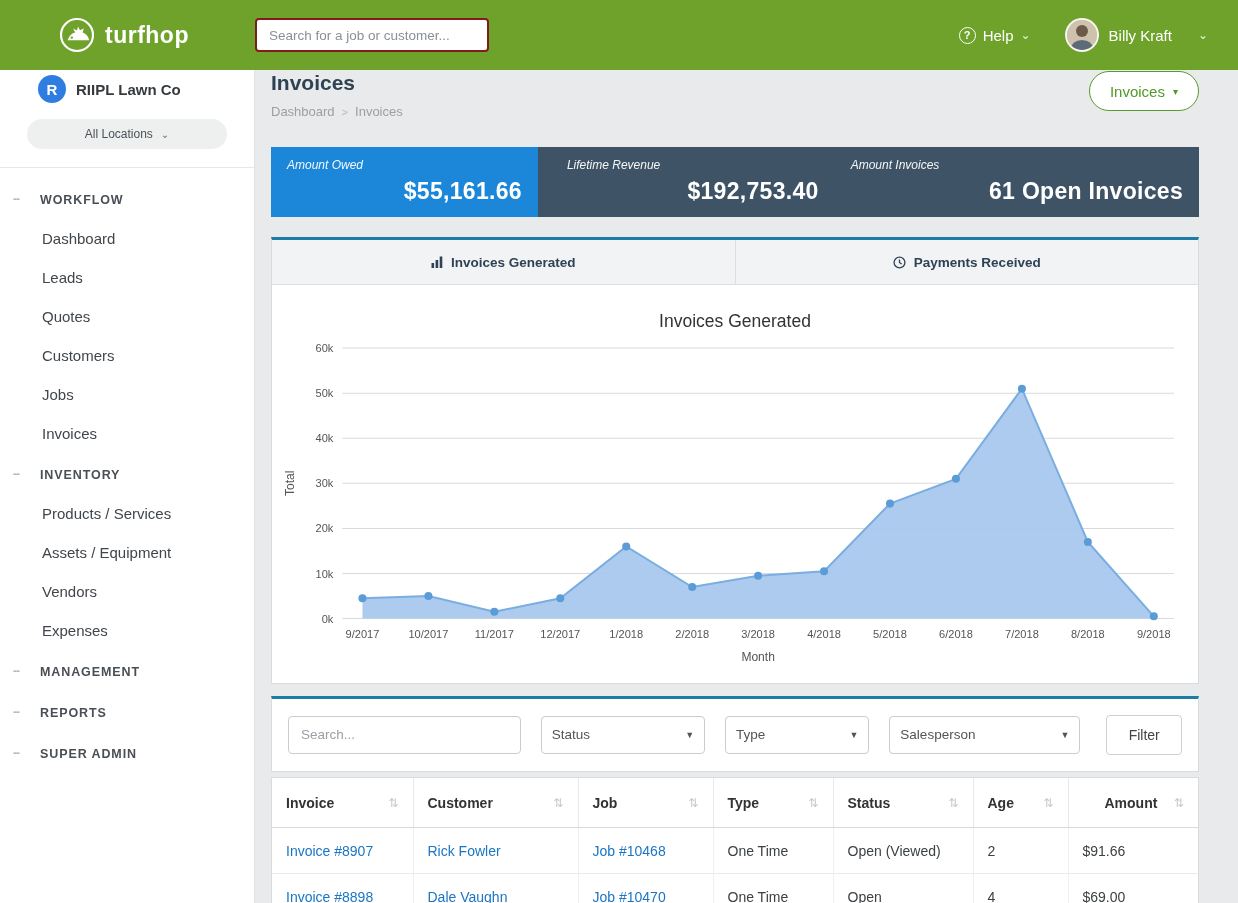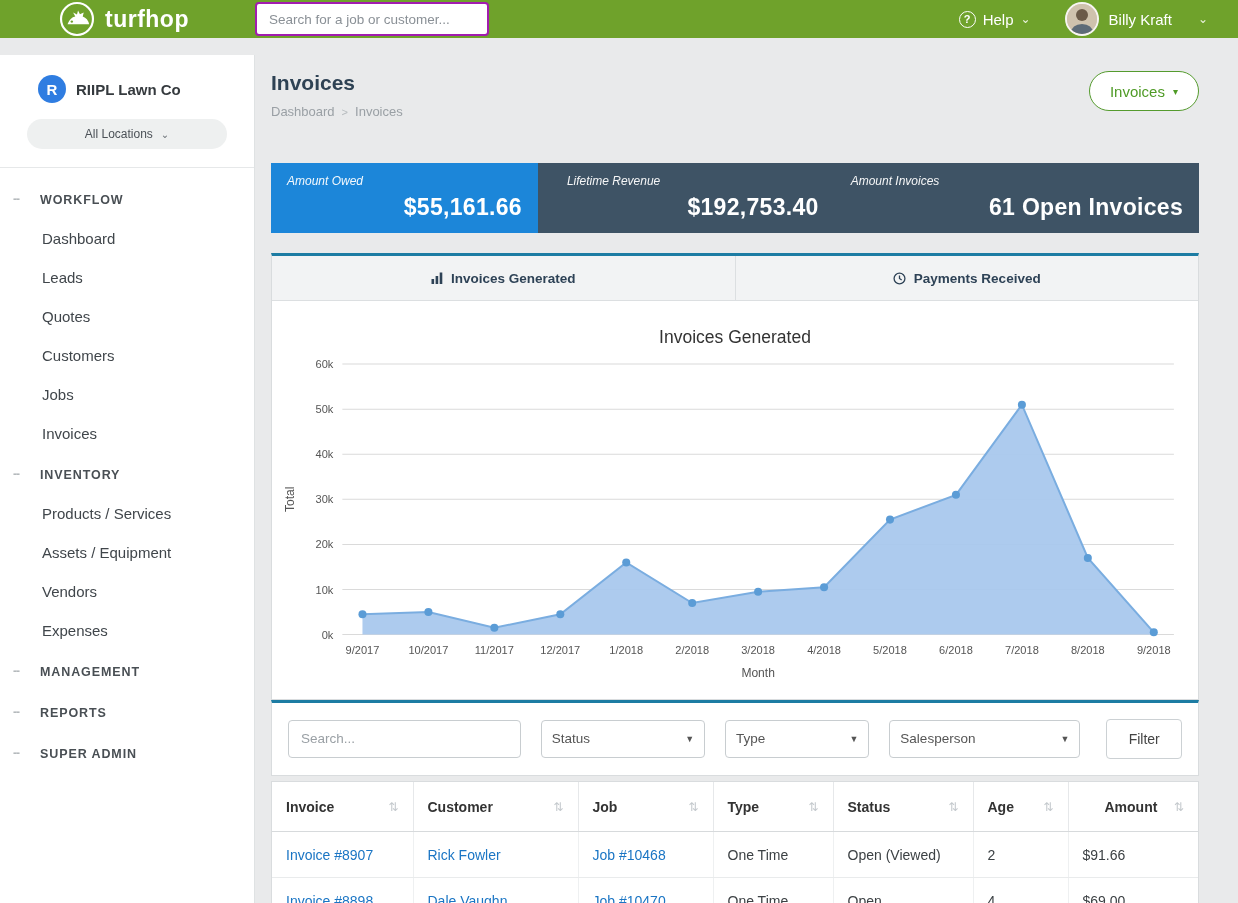--- a/index.html
+++ b/index.html
@@ -1,23 +1,23 @@
 <!DOCTYPE html>
 <html><head>
 <meta charset="utf-8">
 <style>
   * { box-sizing: border-box; margin: 0; padding: 0; }
   html,body { width:1238px; height:903px; overflow:hidden; }
   body { font-family:"Liberation Sans", sans-serif; background:#e9eaeb; }
 
   
-  .navbar { position:fixed; top:0; left:0; right:0; height:38px; background:#6fa22b; display:flex; align-items:center; z-index:10; }
+  .navbar { position:fixed; top:0; left:0; right:0; height:70px; background:#6fa22b; display:flex; align-items:center; z-index:10; }
   .nav-left { width:255px; display:flex; align-items:center; padding-left:58px; gap:9px; flex-shrink:0; }
   .brand-text { color:#fff; font-size:23px; font-weight:bold; letter-spacing:.5px; }
-  .nav-search { width:234px; height:34px; border:2px solid #a21caf; border-radius:4px; background:#fff; padding:0 12px; font-size:13.5px; color:#000000; outline:none; }
+  .nav-search { width:234px; height:34px; border:2px solid #7f1d1d; border-radius:4px; background:#fff; padding:0 12px; font-size:13.5px; color:#000000; outline:none; }
   .nav-search::placeholder { color:#8a9096; }
   .nav-right { margin-left:auto; display:flex; align-items:center; gap:10px; padding-right:30px; }
   .help-wrap { display:flex; align-items:center; gap:7px; color:#fff; font-size:15px; cursor:pointer; margin-right:24px; }
   .help-q { display:inline-flex; width:17px; height:17px; border:1.5px solid #fff; border-radius:50%; align-items:center; justify-content:center; font-size:11px; font-weight:bold; }
   .caret { font-size:12px; color:#eaf2dd; }
   .avatar { width:34px; height:34px; border-radius:50%; border:2px solid rgba(255,255,255,.8); background:#d8cdbd; overflow:hidden; flex-shrink:0; }
   .user-wrap { display:flex; align-items:center; gap:26px; color:#fff; font-size:15px; cursor:pointer; }
 
   
   .sidebar { position:fixed; top:55px; left:0; width:255px; bottom:0; background:#fff; border-right:1px solid #dfe2e3; overflow:hidden; }
@@ -37,41 +37,41 @@
 
   .page-head { display:flex; align-items:flex-start; }
   .page-title { font-size:21px; font-weight:bold; color:#2e4254; }
   .breadcrumb { margin-top:9px; font-size:13px; color:#9aa0a5; display:flex; gap:7px; align-items:center; }
   .breadcrumb .crumb { cursor:pointer; }
   .breadcrumb .sep { color:#b6bbbe; font-size:11px; }
   .actions-btn { margin-left:auto; height:40px; padding:0 20px; background:#fff; border:1.5px solid #559b2e; border-radius:20px; color:#4f9b26; font-size:15px; display:flex; align-items:center; gap:8px; cursor:pointer; font-family:inherit; }
   .actions-btn .caret-dn { font-size:10px; }
 
   
-  .stats-row { display:flex; gap:0; margin-top:44px; }
+  .stats-row { display:flex; gap:0; margin-top:28px; }
   .stat-card { height:70px; padding:11px 16px; color:#fff; }
   .stat-card .stat-label { font-size:12px; font-style:italic; opacity:.95; }
   .stat-card .stat-value { font-size:23px; font-weight:bold; margin-top:6px; letter-spacing:.3px;text-align:right; }
   .stat-0 { flex:265 0 0; }
   .stat-1 { flex:284 0 0;padding-left:29px; }
   .stat-2 { flex:375 0 0; }
 
   
   .chart-panel { margin-top:20px; background:#fff; border:1px solid #d9dcde; border-top:3px solid #1d7ca3; }
   .tab-bar { display:flex; }
   .tab { flex:1; height:45px; display:flex; align-items:center; justify-content:center; gap:8px; background:#f2f3f4; border-bottom:1px solid #dcdfe1; font-size:13.5px; font-weight:bold; color:#2e4256; cursor:pointer; }
   .tab + .tab { border-left:1px solid #dcdfe1; }
   .tab-icon { display:inline-flex; }
   .chart-body { padding:12px 8px 4px; background:#fff; }
   .chart-title { text-align:center; font-size:17.5px; color:#333; font-weight:normal; margin:14px 0 0; }
   #chart-svg { width:100%; display:block; }
   #chart-svg text { font-family:"Liberation Sans", sans-serif; }
 
   
-  .filter-panel { margin-top:0; background:#fff; border:1px solid #d9dcde; border-top:3px solid #1d7ca3; padding:16px; display:flex; align-items:center; gap:20px; }
+  .filter-panel { margin-top:12px; background:#fff; border:1px solid #d9dcde; border-top:3px solid #1d7ca3; padding:16px; display:flex; align-items:center; gap:20px; }
   .filter-search { width:234px; height:38px; border:1px solid #c8cdd0; border-radius:4px; padding:0 12px; font-size:13.5px; color:#555; outline:none; font-family:inherit; }
   .filter-search::placeholder { color:#9aa0a5; }
   .select-box { height:38px; border:1px solid #c8cdd0; border-radius:4px; background:#fff; display:flex; align-items:center; padding:0 10px; font-size:13.5px; color:#555; cursor:pointer; }
   .select-box .sel-caret { margin-left:auto; font-size:9px; color:#555; padding-left:14px; }
   .sel-status { width:165px; }
   .sel-type { width:145px; }
   .sel-salesperson { width:192px; }
   .filter-btn { margin-left:6px; height:40px; width:76px; background:#fff; border:1px solid #ccd1d4; border-radius:4px; font-size:14px; color:#444; cursor:pointer; font-family:inherit; }
 
   

